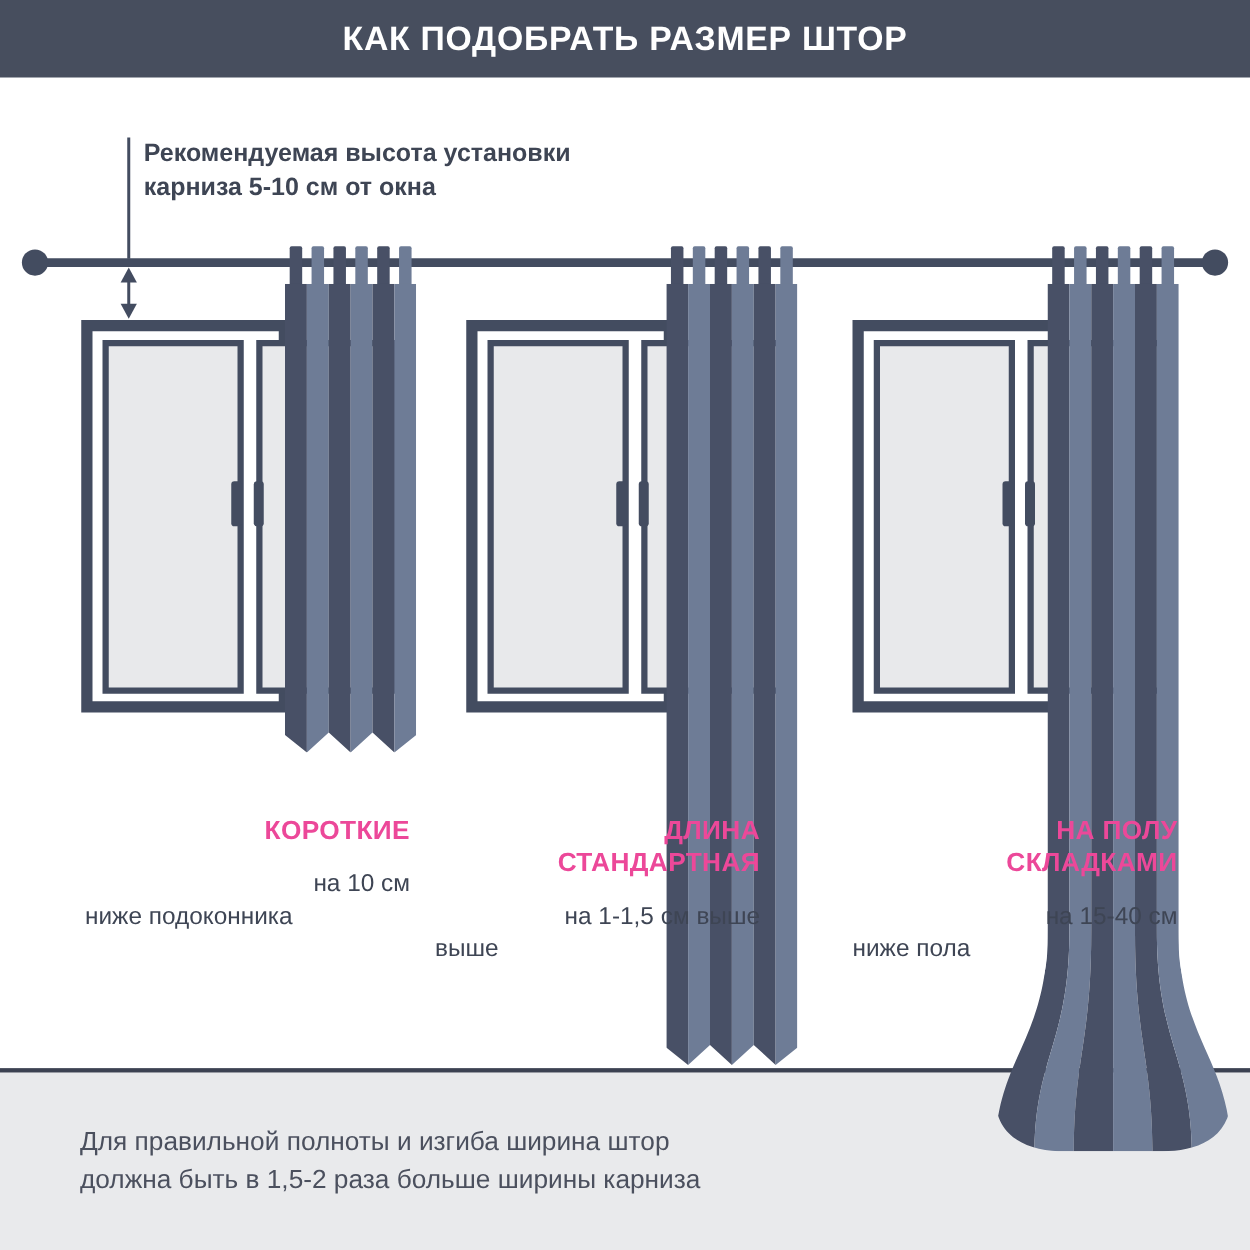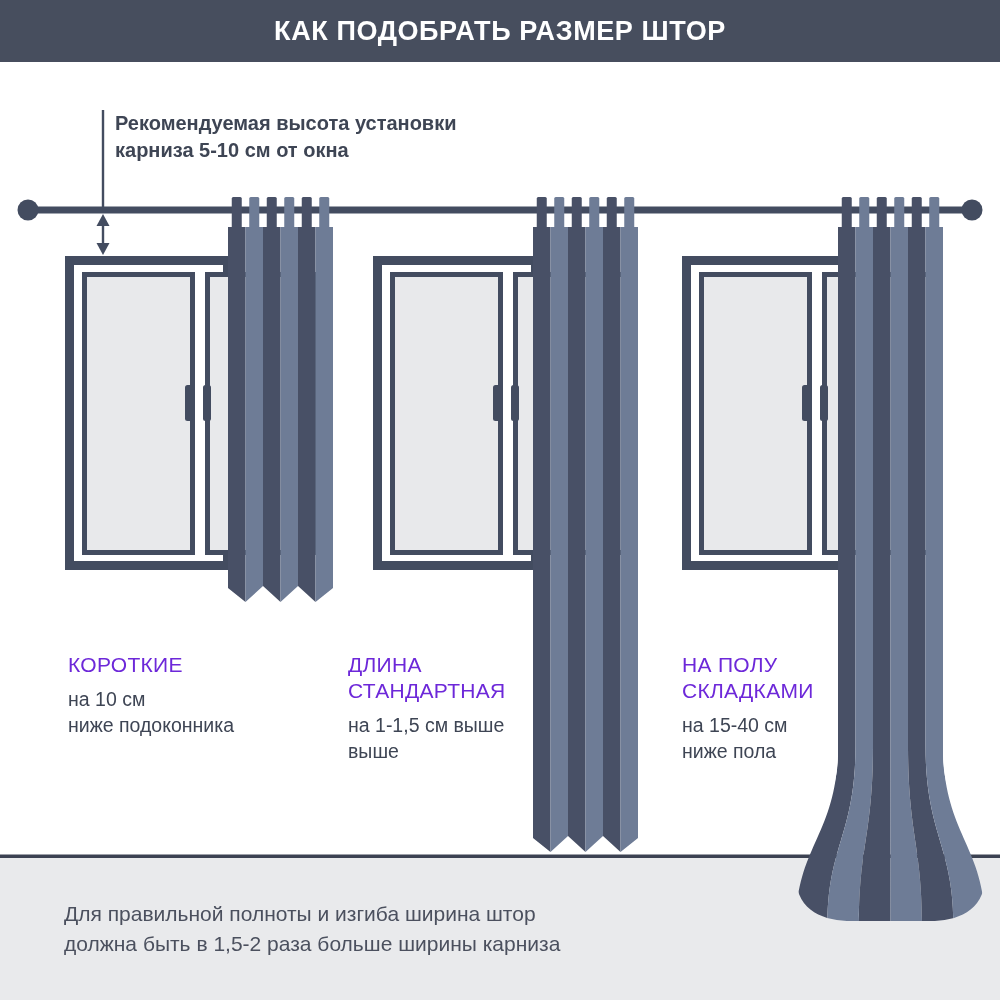--- a/index.html
+++ b/index.html
@@ -16,27 +16,27 @@
   .title-bar .title{
     color:#ffffff;font-size:27px;font-weight:700;letter-spacing:.6px;margin:8px;
   }
   svg.scene{position:absolute;left:0;top:0;}
   .note{
     position:absolute;left:115px;top:110px;
     font-size:20px;line-height:27px;color:#3e4554;font-weight:bold;
   }
   .size-label{position:absolute;width:260px;}
   .size-name{
-    font-size:21px;font-weight:400;color:#6d28d9;
-    line-height:26px;letter-spacing:.3px;
+    font-size:21px;font-weight:700;color:#ec4899;
+    line-height:26px;letter-spacing:.3px;text-align:right;
   }
   .size-desc{
     font-size:19.5px;color:#3e4554;line-height:26px;
   }
-  .size-desc.first{margin-top:8px;}
+  .size-desc.first{margin-top:16px;text-align:right;}
   .footer-note{
     position:absolute;left:64px;top:899px;
     font-size:21px;line-height:30px;color:#4b505e;
   }
   
   .frame{fill:#434c60}
   .glass{fill:#e8e9eb}
   .dark{fill:#485066}
   .light{fill:#6e7c96}
   .floor{fill:#e9eaec}

